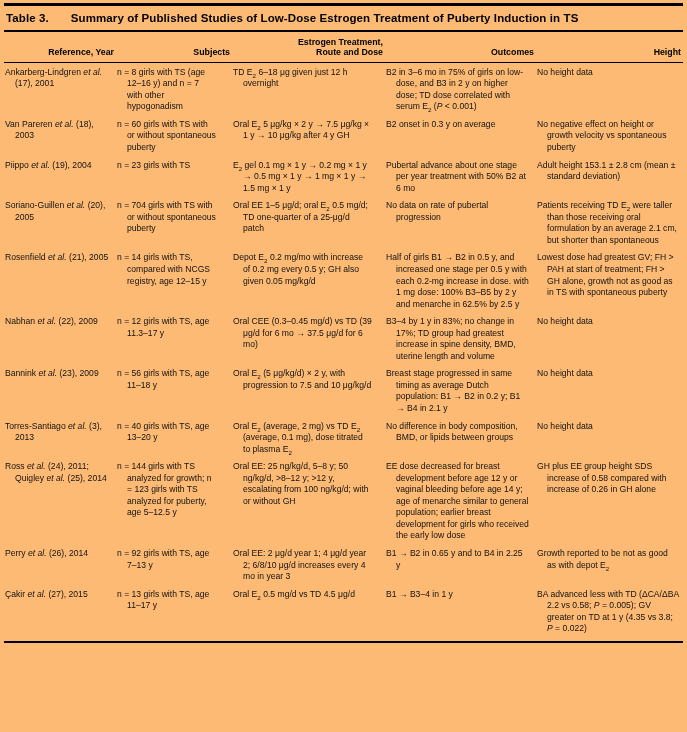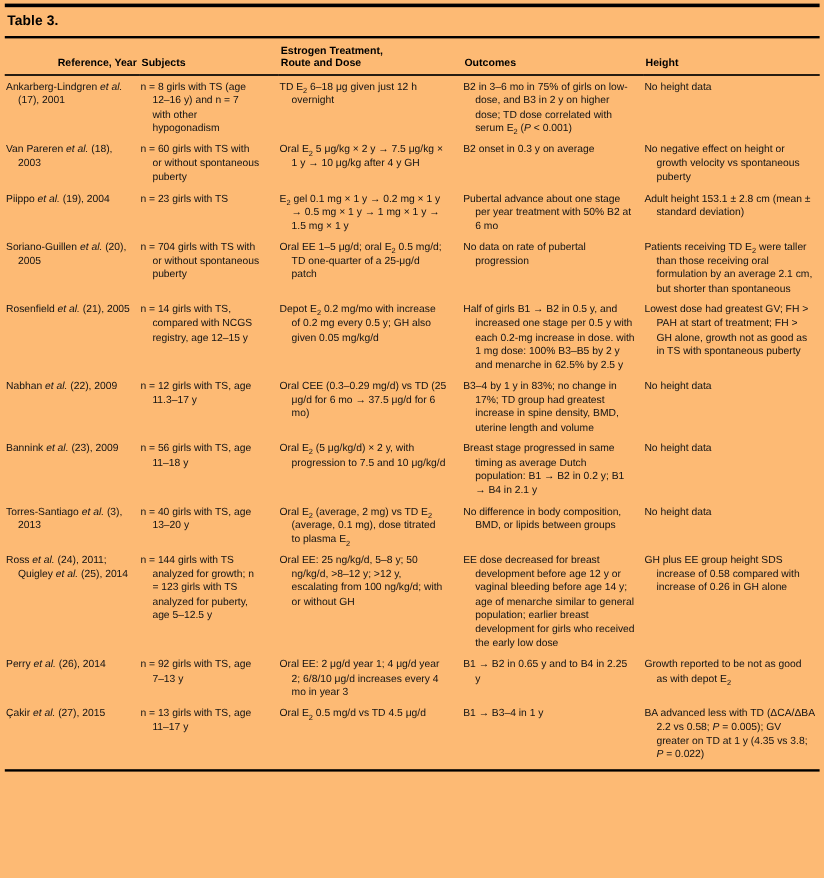--- a/index.html
+++ b/index.html
@@ -32,21 +32,21 @@
     table-layout: fixed;
   }
   thead th {
     font-size: 8.8px;
     font-weight: bold;
     color: #000;
     vertical-align: bottom;
     padding: 5px 2px 4px 2px;
     border-bottom: 1.8px solid #000;
     line-height: 1.18;
-    text-align: left;
+    text-align: right;
   }
   thead th.col-reference { text-align: right; padding-left: 1px; }
   .th-narrow { display: inline-block; max-width: 96px; }
   tbody td {
     font-size: 8.6px;
     line-height: 11.55px;
     vertical-align: top;
     color: #121212;
     padding: 2px 8px 4px 11px;
     text-indent: -10px;
@@ -63,20 +63,21 @@
 </style>
 </head>
 <body>
 
 <div class="page">
 
   <div class="rule-thick"></div>
 
   <div class="title-row">
     <span>Table 3.</span>
+    <span>Summary of Published Studies of Low-Dose Estrogen Treatment of Puberty Induction in TS</span>
   </div>
 
   <div class="rule-thick"></div>
 
   <table class="studies">
     <colgroup>
       <col style="width:112px">
       <col style="width:116px">
       <col style="width:153px">
       <col style="width:151px">
@@ -125,21 +126,21 @@
         <tr>
           <td class="col-reference">Rosenfield <i>et al.</i> (21), 2005</td>
           <td class="col-subjects">n = 14 girls with TS, compared with NCGS registry, age 12–15 y</td>
           <td class="col-treatment">Depot E<sub>2</sub> 0.2 mg/mo with increase of 0.2 mg every 0.5 y; GH also given 0.05 mg/kg/d</td>
           <td class="col-outcomes">Half of girls B1 → B2 in 0.5 y, and increased one stage per 0.5 y with each 0.2-mg increase in dose. with 1 mg dose: 100% B3–B5 by 2 y and menarche in 62.5% by 2.5 y</td>
           <td class="col-height">Lowest dose had greatest GV; FH &gt; PAH at start of treatment; FH &gt; GH alone, growth not as good as in TS with spontaneous puberty</td>
         </tr>
         <tr>
           <td class="col-reference">Nabhan <i>et al.</i> (22), 2009</td>
           <td class="col-subjects">n = 12 girls with TS, age 11.3–17 y</td>
-          <td class="col-treatment">Oral CEE (0.3–0.29 mg/d) vs TD (25 μg/d for 6 mo → 37.5 μg/d for 6 mo)</td>
+          <td class="col-treatment">Oral CEE (0.3–0.45 mg/d) vs TD (39 μg/d for 6 mo → 37.5 μg/d for 6 mo)</td>
           <td class="col-outcomes">B3–4 by 1 y in 83%; no change in 17%; TD group had greatest increase in spine density, BMD, uterine length and volume</td>
           <td class="col-height">No height data</td>
         </tr>
         <tr>
           <td class="col-reference">Bannink <i>et al.</i> (23), 2009</td>
           <td class="col-subjects">n = 56 girls with TS, age 11–18 y</td>
           <td class="col-treatment">Oral E<sub>2</sub> (5 μg/kg/d) × 2 y, with progression to 7.5 and 10 μg/kg/d</td>
           <td class="col-outcomes">Breast stage progressed in same timing as average Dutch population: B1 → B2 in 0.2 y; B1 → B4 in 2.1 y</td>
           <td class="col-height">No height data</td>
         </tr>

